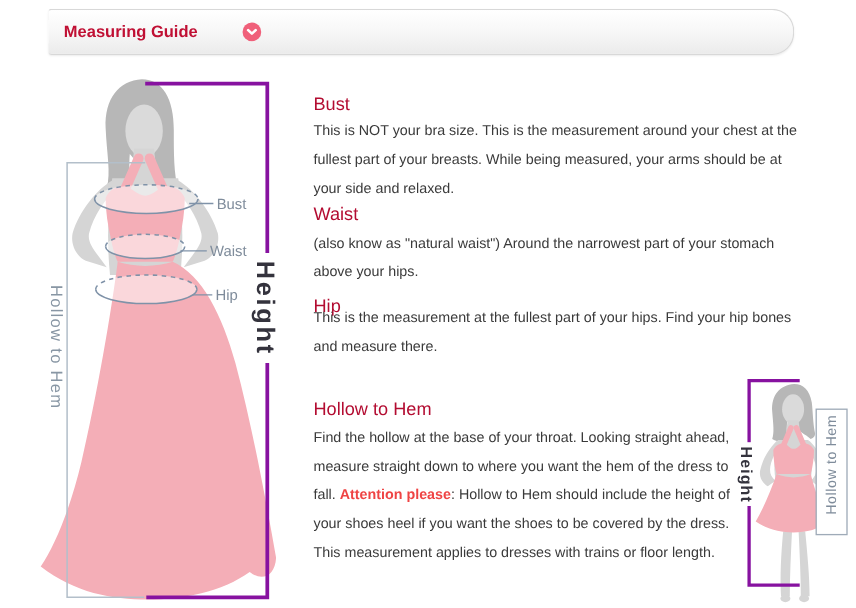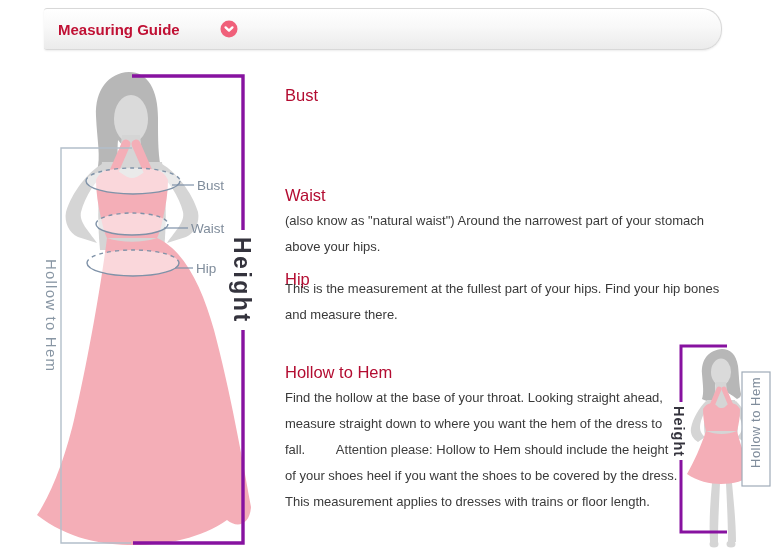--- a/index.html
+++ b/index.html
@@ -12,21 +12,21 @@
         border-radius:3px 20px 20px 3px;
         box-shadow:0 1px 2px rgba(0,0,0,0.08);
         display:flex;align-items:center;cursor:pointer;margin-left:44px;}
   .header-title{margin-left:14px;font-size:15px;font-weight:bold;color:#c01034;}
   .chevron-btn{position:absolute;left:176px;top:11px;width:18px;height:18px;display:block;}
   
   .sec-h{position:absolute;left:285px;font-size:16.5px;font-weight:400;color:#b30c31;}
   .sec-p{position:absolute;left:285px;font-size:13px;line-height:26px;color:#3a3a3a;}
   .w450{width:452px;}
   .w396{width:396px;}
-  .attention{font-weight:normal;color:#404040;margin-left:27px;}
+  .attention{font-weight:bold;color:#ef4444;}
   svg text{font-family:"Liberation Sans",sans-serif;}
   .fig{position:absolute;}
 </style>
 </head>
 <body>
 
 <div class="page">
 
   <div class="header-bar">
     <span class="header-title">Measuring Guide</span>
@@ -96,20 +96,21 @@
     </g>
 
     <g>
       <polyline points="132,76 243,76 243,543 133,543" fill="none" stroke="#8712a0" stroke-width="3.4"></polyline>
       <rect x="227" y="230" width="32" height="100" fill="#ffffff"></rect>
       <text transform="translate(234,237) rotate(90)" font-size="23" font-weight="bold" letter-spacing="2.5" fill="#34333d">Height</text>
     </g>
   </svg>
 
   <div class="sec-h" style="top:86px;">Bust</div>
+  <div class="sec-p w450" style="top:106px;">This is NOT your bra size. This is the measurement around your chest at the fullest part of your breasts. While being measured, your arms should be at your side and relaxed.</div>
 
   <div class="sec-h" style="top:186px;">Waist</div>
   <div class="sec-p w450" style="top:208px;">(also know as "natural waist") Around the narrowest part of your stomach above your hips.</div>
 
   <div class="sec-h" style="top:270px;">Hip</div>
   <div class="sec-p w450" style="top:276px;">This is the measurement at the fullest part of your hips. Find your hip bones and measure there.</div>
 
   <div class="sec-h" style="top:363px;">Hollow to Hem</div>
   <div class="sec-p w396" style="top:385px;"><span>Find the hollow at the base of your throat. Looking straight ahead, measure straight down to where you want the hem of the dress to fall. </span><span class="attention">Attention please</span><span>: Hollow to Hem should include the height of your shoes heel if you want the shoes to be covered by the dress. This measurement applies to dresses with trains or floor length.</span></div>
 

